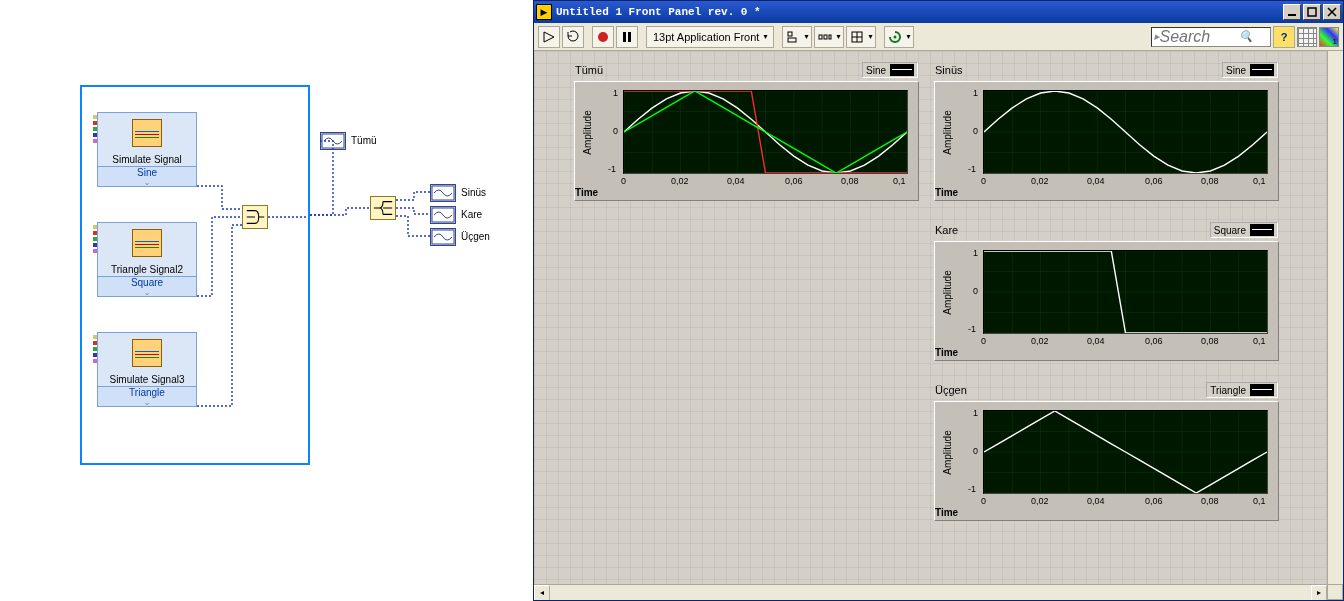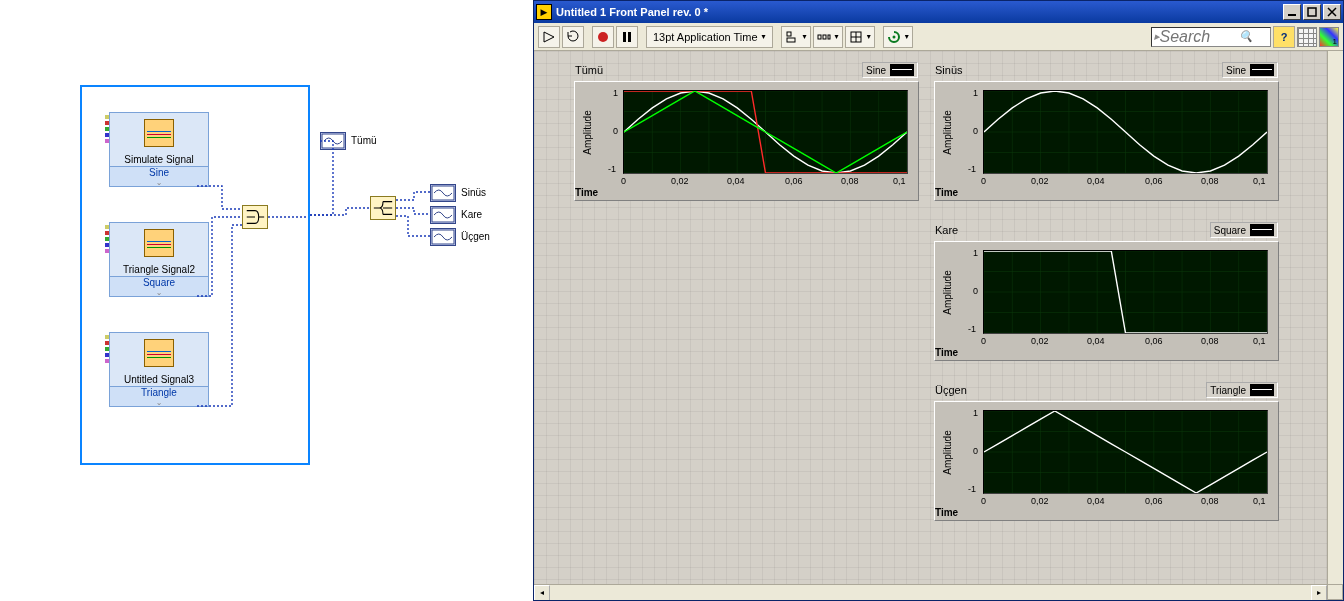--- a/index.html
+++ b/index.html
@@ -18,21 +18,21 @@
   
   #diagram-area {
     position: absolute;
     left: 80px; top: 85px;
     width: 230px; height: 380px;
     border: 2px solid #0a84ff;
     background: #ffffff;
   }
   .sim-vi {
     position: absolute;
-    left: 27px;
+    left: 15px;
     width: 100px;
     border: 1px solid #7aa2d8;
     background: #3b82f6;
     font-size: 10px;
   }
   .sim-vi .sim-icon-row {
     height: 40px;
     display:flex; align-items:center; justify-content:center;
     background: #dbe7f7;
   }
@@ -104,21 +104,21 @@
   
   .titlebar{
     height:22px;
     background:linear-gradient(#2a5ad0,#0a3aa0);
     color:#fff; display:flex; align-items:center; padding:0 2px;
   }
   .titlebar .lv-logo{
     width:16px;height:16px;background:#ffd000;border:1px solid #000;
     font-size:9px;line-height:14px;text-align:center;color:#000;margin-right:4px;
   }
-  .titlebar .title{ flex:1; font-weight:bold; font-size:11px; }
+  .titlebar .title{ flex:1; font-weight:bold; font-size:11px;font-family:Liberation Mono, monospace; }
   .win-btn{
     width:18px;height:16px;margin-left:2px;
     background:#d4d0c8;border:1px solid #fff;
     border-right-color:#404040;border-bottom-color:#404040;
     display:flex;align-items:center;justify-content:center;color:#000;
   }
   .win-btn svg{width:10px;height:10px}
 
   
   .menubar{
@@ -280,21 +280,21 @@
     <div class="lv-term-pins">
         <span></span>
         <span></span>
         <span></span>
         <span></span>
         <span></span>
       </div>
     <div class="sim-icon-row">
         <div class="sim-icon"></div>
       </div>
-    <div class="sim-label">Untitled Signal3</div>
+    <div class="sim-label">Simulate Signal3</div>
     <div class="sim-wave">Triangle</div>
     <div class="sim-chevron">⌄</div>
   </div>
 
   <div class="merge-node" style="left:160px;top:118px">
     <svg viewBox="0 0 24 24">
         <path d="M3 5 L12 5 M3 12 L12 12 M3 19 L12 19 M12 5 Q16 5 16 12 Q16 19 12 19 M16 12 L22 12" stroke="#000" fill="none" stroke-width="1.2"></path>
       </svg>
   </div>
 
@@ -391,21 +391,21 @@
         </svg>
     </div>
     <div class="tb-btn">
       <svg viewBox="0 0 14 14">
           <rect x="3" y="2" width="3" height="10" fill="#000"></rect>
           <rect x="8" y="2" width="3" height="10" fill="#000"></rect>
         </svg>
     </div>
     <div class="tb-sep"></div>
     <div class="tb-btn font">
-      <span>13pt Application Time</span>
+      <span>13pt Application Front</span>
         <span class="dd">▾</span>
     </div>
     <div class="tb-sep"></div>
     <div class="tb-btn">
       <svg viewBox="0 0 14 14">
           <rect x="2" y="2" width="4" height="4" fill="none" stroke="#000"></rect>
           <rect x="2" y="8" width="8" height="4" fill="none" stroke="#000"></rect>
         </svg>
         <span class="dd">▾</span>
     </div>

